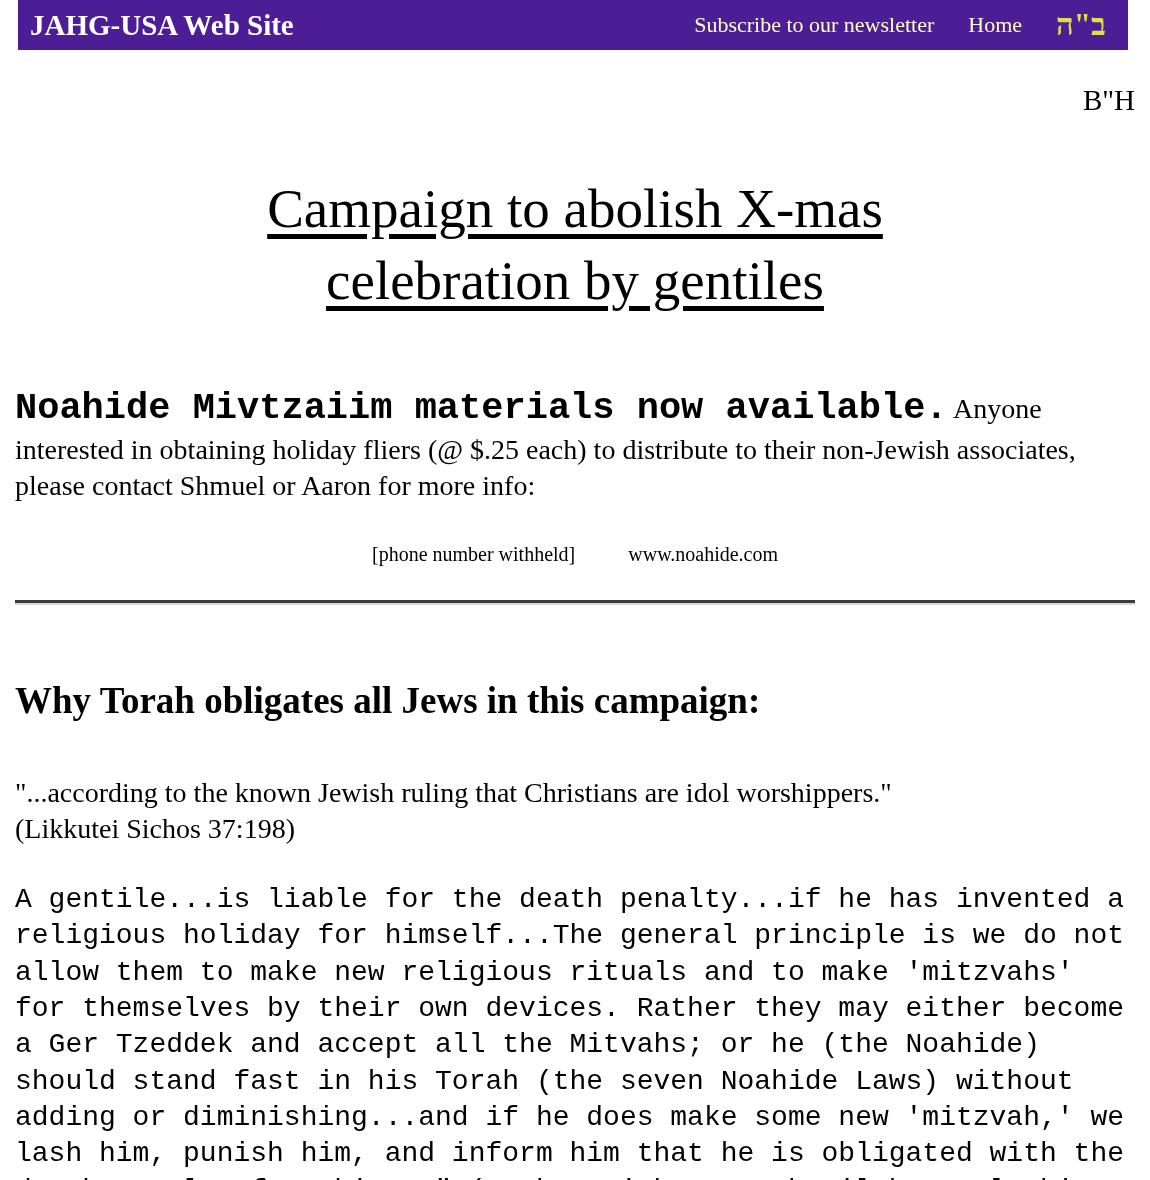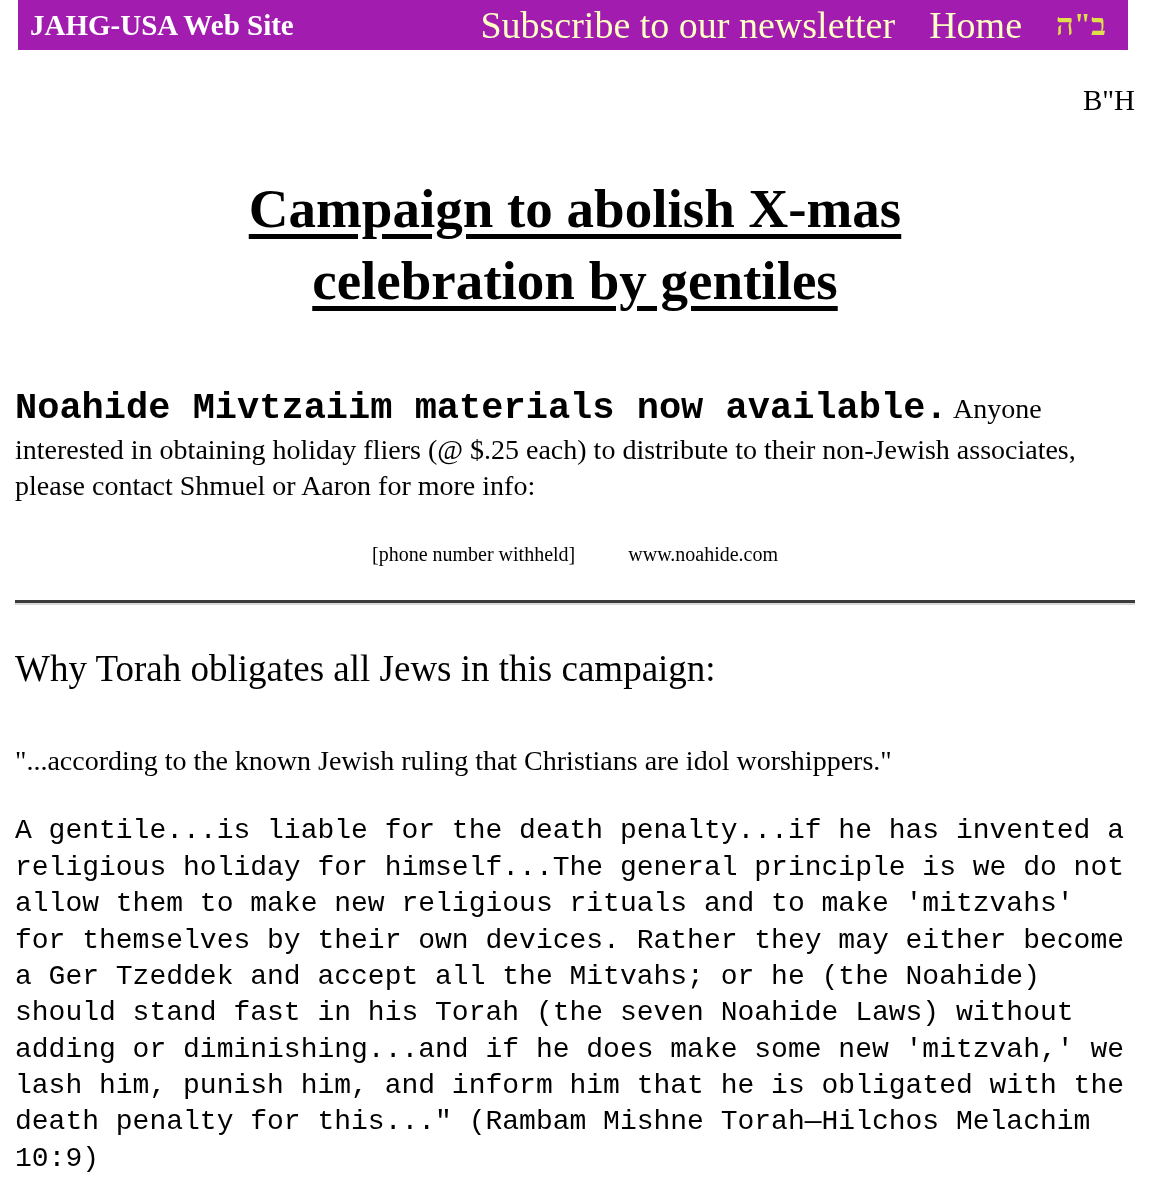--- a/index.html
+++ b/index.html
@@ -12,37 +12,37 @@
     font-family: "Liberation Serif", "DejaVu Serif", serif;
     overflow: hidden;
   }
 
   
   .topbar {
     display: flex;
     align-items: center;
     height: 50px;
     margin: 0 22px 0 18px;
-    background: #a21caf;
+    background: #4c1d95;
     padding: 0 22px 0 12px;
   }
   .topbar-title {
     font-size: 29px;
     font-weight: bold;
     color: #ffffff;
     white-space: nowrap;
   }
   .topbar-right {
     margin-left: auto;
     display: flex;
     align-items: center;
     gap: 34px;
   }
   .topbar-link {
-    font-size: 38px;
+    font-size: 22px;
     color: #ffffc6;
     text-decoration: none;
     cursor: pointer;
     white-space: nowrap;
   }
   .hebrew-mark {
     font-size: 31px;
     font-weight: bold;
     color: #dfdf4a;
     white-space: nowrap;
@@ -52,21 +52,21 @@
   .bh-line {
     text-align: right;
     font-size: 29px;
     margin: 34px 15px 0 0;
   }
 
   
   .main-title {
     text-align: center;
     font-size: 55px;
-    font-weight: bold;
+    font-weight: normal;
     line-height: 1.3;
     margin: 56px 15px 0 15px;
     text-decoration: underline;
     text-decoration-thickness: 5px;
     text-underline-offset: 7px;
   }
 
   
   .announcement {
     margin: 68px 15px 0 15px;
@@ -92,22 +92,22 @@
     margin: 34px 15px 0 15px;
     height: 0;
     border: none;
     border-top: 3px solid #3b3b3b;
     border-bottom: 2px solid #d8d8d8;
   }
 
   
   .section-heading {
     font-size: 37px;
-    font-weight: normal;
-    margin: 40px 15px 0 15px;
+    font-weight: bold;
+    margin: 72px 15px 0 15px;
     line-height: 1.3;
   }
   .quote {
     font-size: 28px;
     line-height: 1.3;
     margin: 50px 15px 0 15px;
   }
   .quote-rambam { margin-top: 34px; font-family: Liberation Mono, monospace; }
 </style>
 </head>
@@ -138,15 +138,16 @@
   <span>[phone number withheld]</span>
   <span class="contact-website">www.noahide.com</span>
 </p>
 
 <hr class="rule">
 
 <h2 class="section-heading">Why Torah obligates all Jews in this campaign:</h2>
 
 <p class="quote">
   <span>"...according to the known Jewish ruling that Christians are idol worshippers."</span><br>
+  <span>(Likkutei Sichos 37:198)</span>
 </p>
 
 <p class="quote quote-rambam">A gentile...is liable for the death penalty...if he has invented a religious holiday for himself...The general principle is we do not allow them to make new religious rituals and to make 'mitzvahs' for themselves by their own devices. Rather they may either become a Ger Tzeddek and accept all the Mitvahs; or he (the Noahide) should stand fast in his Torah (the seven Noahide Laws) without adding or diminishing...and if he does make some new 'mitzvah,' we lash him, punish him, and inform him that he is obligated with the death penalty for this..." (Rambam Mishne Torah—Hilchos Melachim 10:9)</p>
 
 </body></html>

